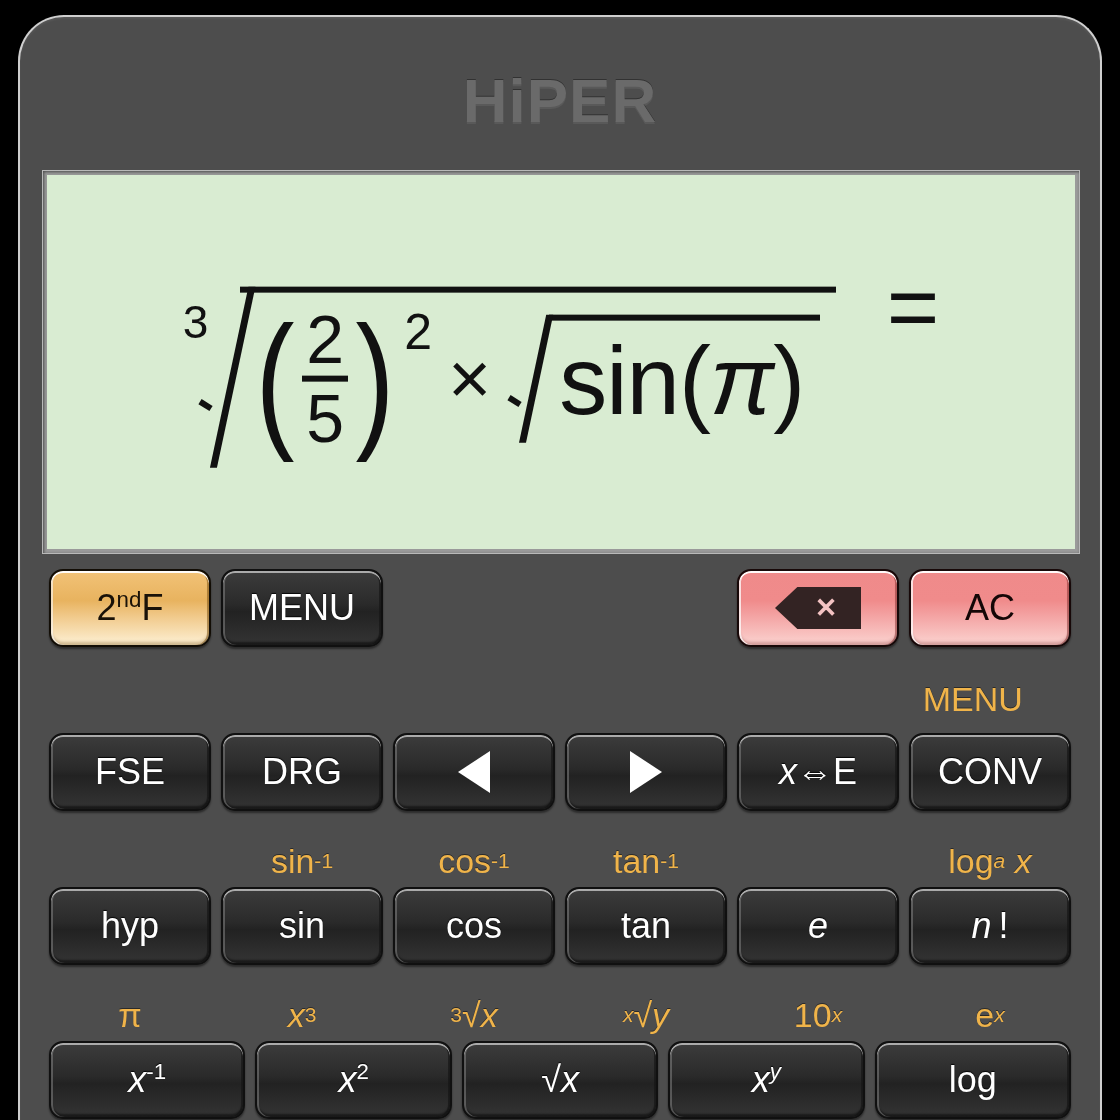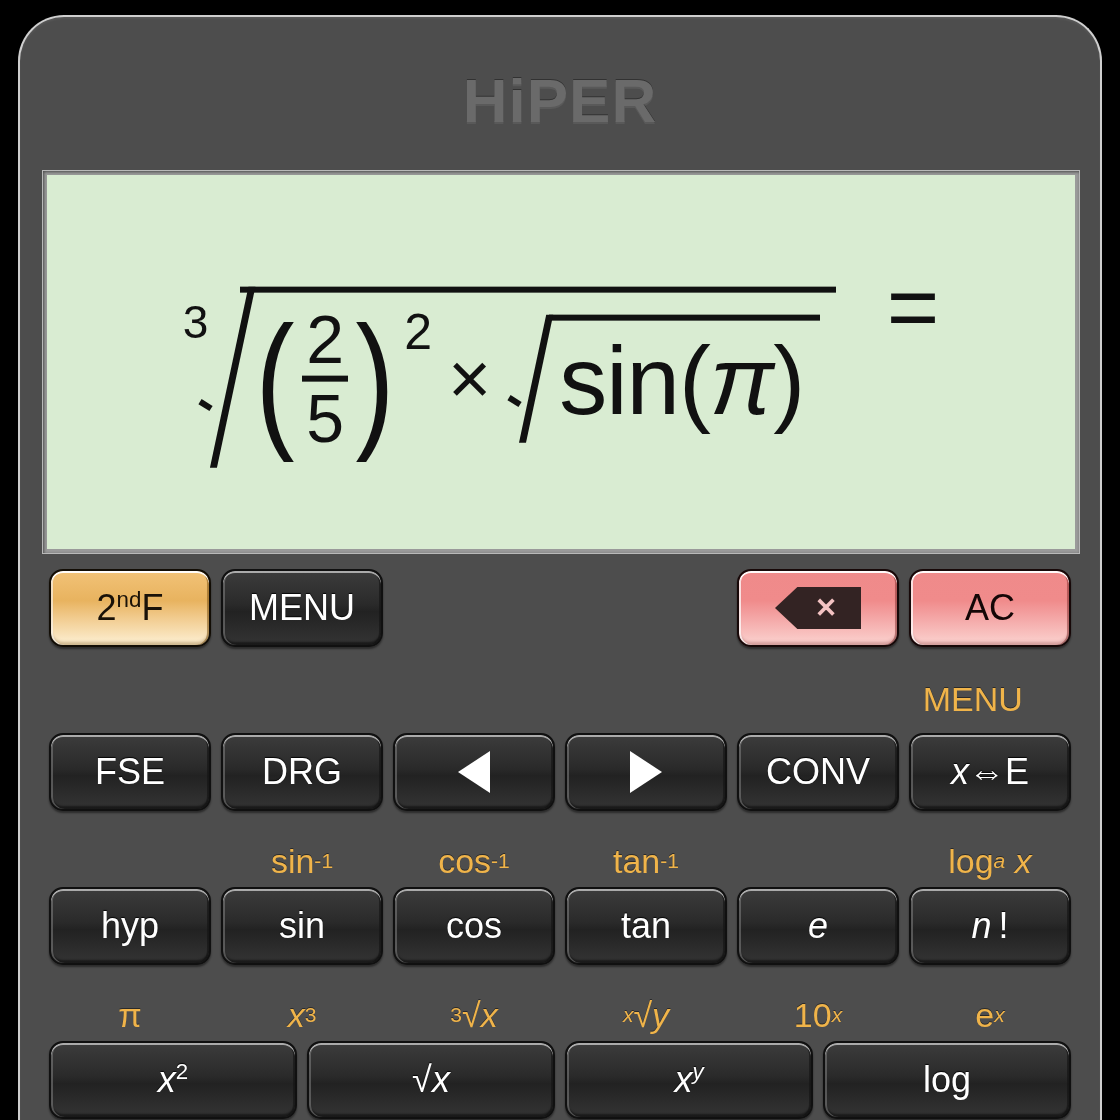--- a/index.html
+++ b/index.html
@@ -410,26 +410,26 @@
             <span class="tri-left"></span>
           </div>
         </div>
         <div class="cell">
           <div class="btn">
             <span class="tri-right"></span>
           </div>
         </div>
         <div class="cell">
           <div class="btn">
+            <span><span class="i">x</span>⇔E</span>
+          </div>
+        </div>
+        <div class="cell">
+          <div class="btn">
             <span>CONV</span>
-          </div>
-        </div>
-        <div class="cell">
-          <div class="btn">
-            <span><span class="i">x</span>⇔E</span>
           </div>
         </div>
       </div>
 
       <div class="label-row" id="lab-1">
         <div class="cell">
           <div class="sec-label empty"></div>
         </div>
         <div class="cell">
           <div class="sec-label">sin<span class="sup-s">-1</span></div>
@@ -501,20 +501,25 @@
           <div class="sec-label">10<span class="sup-s i">x</span></div>
         </div>
         <div class="cell">
           <div class="sec-label">e<span class="sup-s i">x</span></div>
         </div>
       </div>
 
       <div class="row" id="row-3">
         <div class="cell">
           <div class="btn">
+            <span><span class="i">x</span><span class="sup-s">-1</span></span>
+          </div>
+        </div>
+        <div class="cell">
+          <div class="btn">
             <span><span class="i">x</span><span class="sup-s">2</span></span>
           </div>
         </div>
         <div class="cell">
           <div class="btn">
             <span>√<span class="i">x</span></span>
           </div>
         </div>
         <div class="cell">
           <div class="btn">

